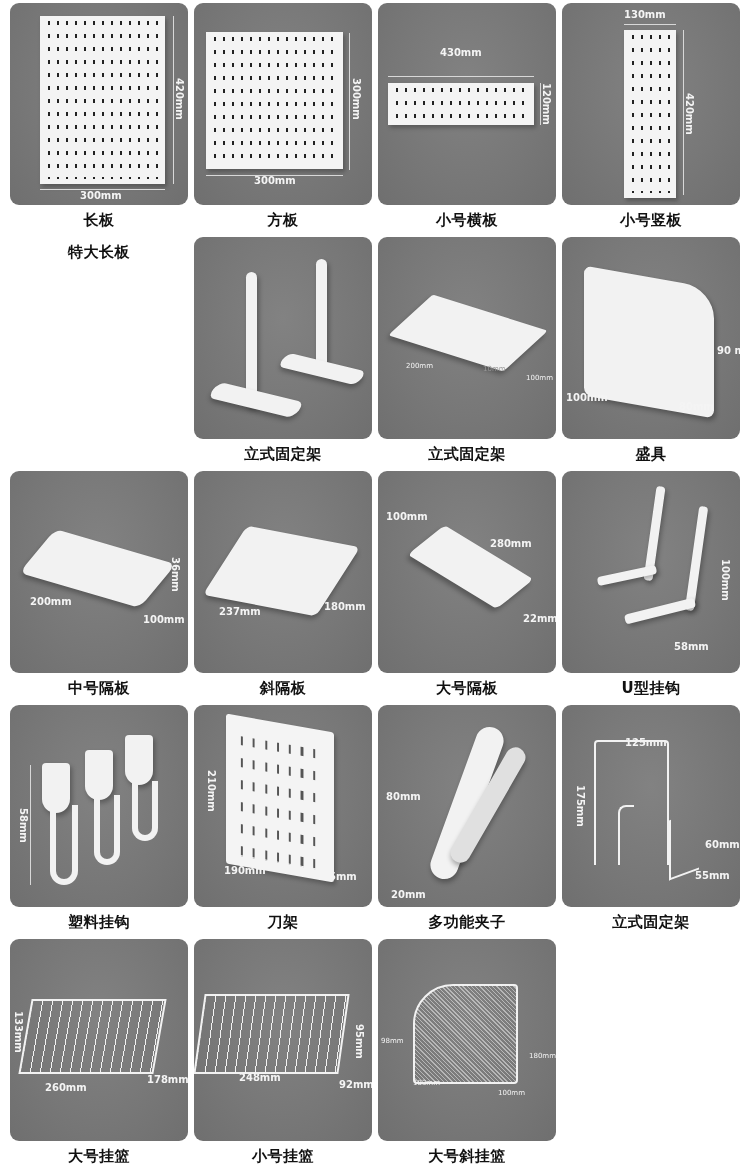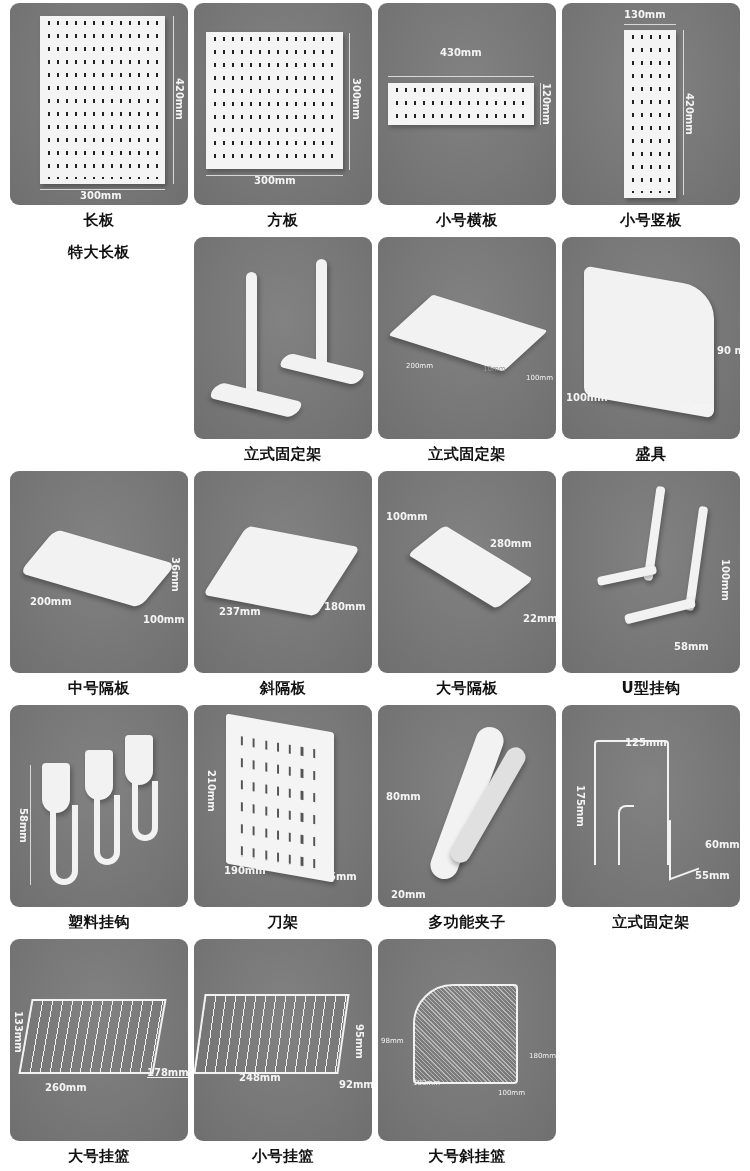--- a/index.html
+++ b/index.html
@@ -211,21 +211,21 @@
     </div>
     <div class="label">立式固定架</div>
   </div>
 
   <div class="cell">
     <div class="card">
       <div class="dim v" style="left:3px;top:72px;">133mm</div>
       <div class="wire" style="left:15px;top:60px;width:135px;height:75px;border-width:2px;transform:skewX(-10deg);
            background-image:repeating-linear-gradient(90deg,transparent 0 9px,#f2f2f2 9px 10px);"></div>
       <div class="dim" style="left:35px;top:143px;">260mm</div>
-      <div class="dim" style="left:137px;top:128px;text-decoration:underline;">178mm</div>
+      <div class="dim" style="left:137px;top:135px;">178mm</div>
     </div>
     <div class="label">大号挂篮</div>
   </div>
 
   <div class="cell">
     <div class="card">
       <div class="wire" style="left:5px;top:55px;width:145px;height:80px;border-width:2px;transform:skewX(-8deg);
            background-image:repeating-linear-gradient(90deg,transparent 0 9px,#f2f2f2 9px 10px);"></div>
       <div class="dim v" style="left:160px;top:85px;">95mm</div>
       <div class="dim" style="left:45px;top:133px;">248mm</div>

